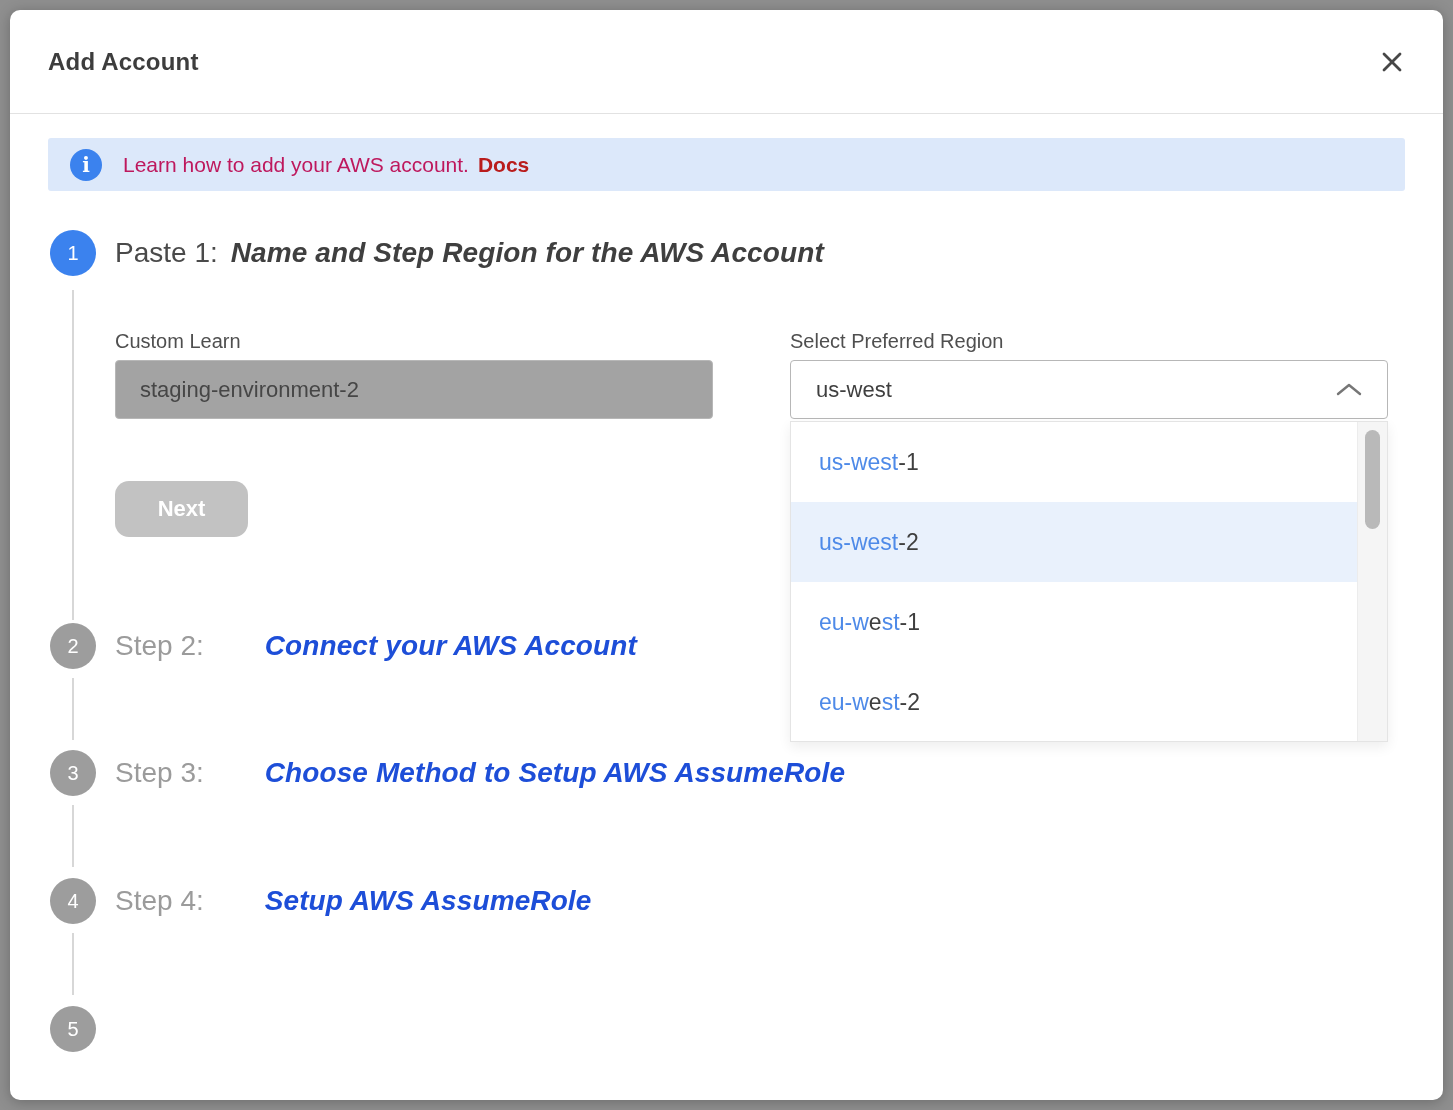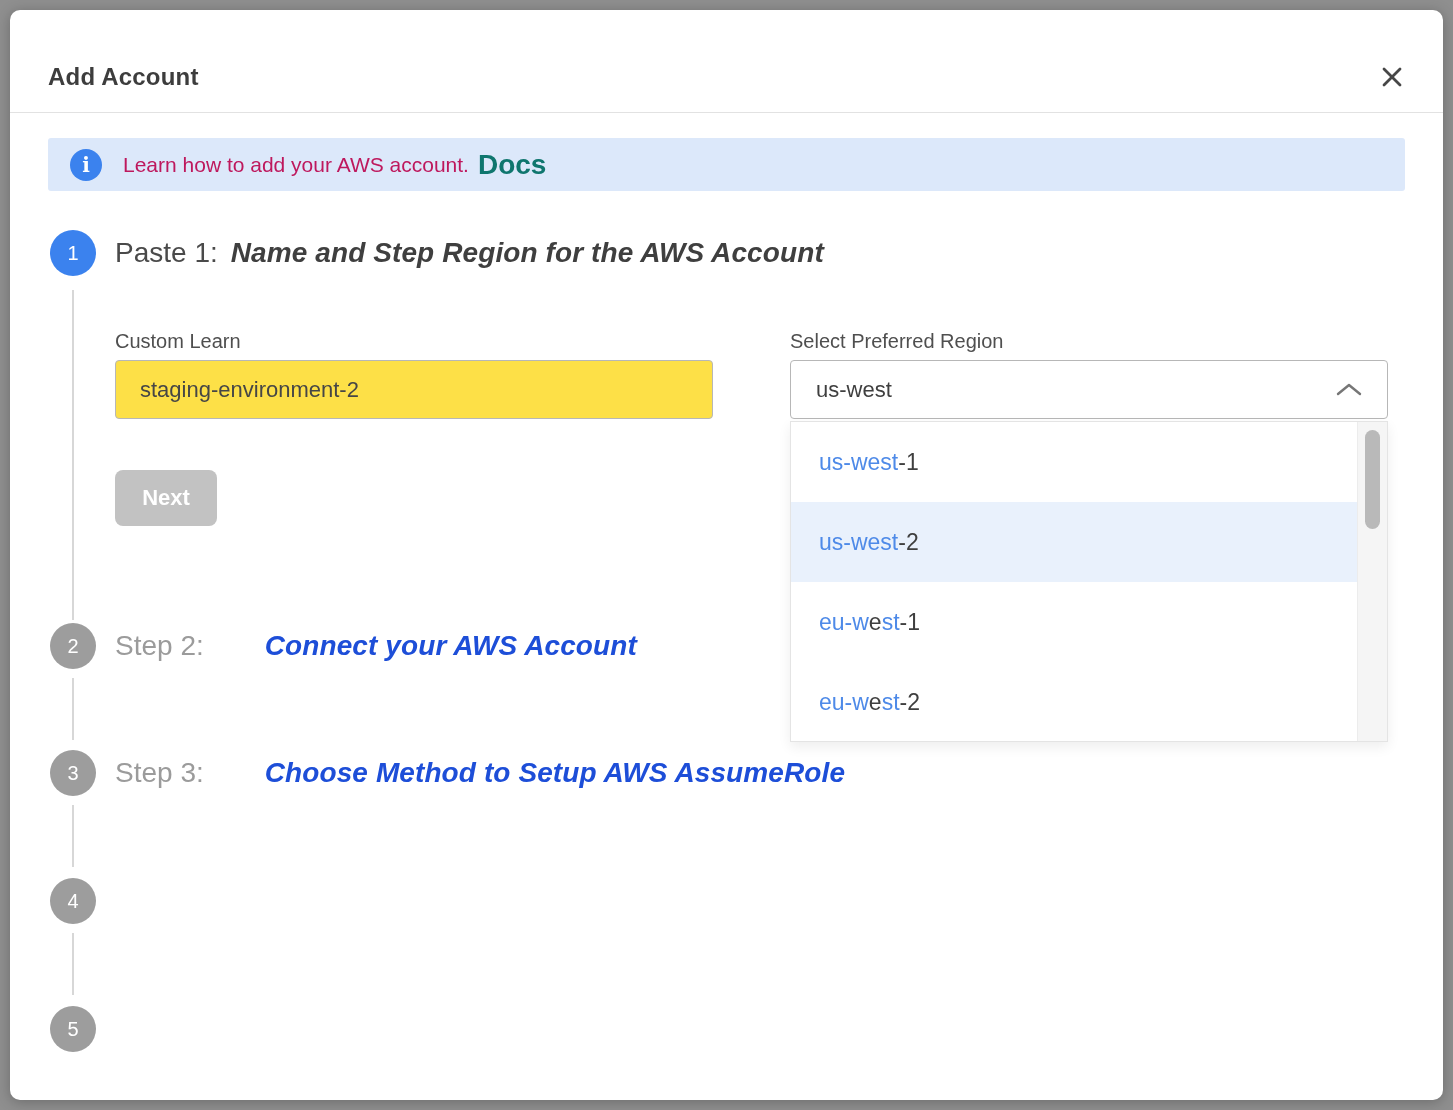--- a/index.html
+++ b/index.html
@@ -11,25 +11,24 @@
   }
   .modal {
     position: absolute; left: 10px; top: 10px;
     width: 1433px; height: 1090px;
     background: #ffffff;
     border-radius: 10px;
     box-shadow: 0 2px 14px rgba(0,0,0,0.25);
   }
   
   .modal-header {
-    position: absolute; left: 0; top: 0; right: 0; height: 71px;
+    position: absolute; left: 0; top: 0; right: 0; height: 104px;
     border-bottom: 1px solid #e2e2e2;
     display: flex; align-items: center;
     padding: 0 36px 0 38px;
-    margin-top: 32px;
   }
   .modal-title {
     font-size: 24px; font-weight: 700; color: #3d3d3d; letter-spacing: .2px;
   }
   .close-btn {
     position: absolute; right: 34px; top: 50%; transform: translateY(-50%);
     width: 34px; height: 34px; border: none; background: transparent;
     cursor: pointer; display: flex; align-items: center; justify-content: center;
   }
   
@@ -40,21 +39,21 @@
   }
   .banner-icon {
     width: 32px; height: 32px; border-radius: 50%;
     background: #3b82ee; color: #ffffff;
     font-family: "DejaVu Serif", serif; font-weight: 700; font-size: 20px;
     display: flex; align-items: center; justify-content: center;
     margin-left: 22px; flex: 0 0 auto;
   }
   .banner-text { margin-left: 21px; font-size: 21px; color: #be185d; }
   .banner-link {
-    margin-left: 9px; font-size: 28px; font-weight: 700; color: #0f766e;
+    margin-left: 9px; font-size: 21px; font-weight: 700; color: #b91c1c;
     text-decoration: none; cursor: pointer;
   }
   
   .step-row {
     position: absolute; left: 40px; height: 46px;
     display: flex; align-items: center; gap: 19px;
   }
   .step-circle {
     width: 46px; height: 46px; border-radius: 50%;
     display: flex; align-items: center; justify-content: center;
@@ -74,32 +73,32 @@
   }
   
   .field-label {
     position: absolute; font-size: 20px; color: #4f4f4f;
   }
   .text-input {
     position: absolute; height: 59px; width: 598px;
     border: 1px solid #b7b7b7; border-radius: 4px;
     font-family: "Liberation Sans", sans-serif;
     font-size: 22px; color: #464646;
-    padding: 0 24px; background: #fde047; outline: none;
+    padding: 0 24px; background: #a3a3a3; outline: none;
   }
   .select-box {
     position: absolute; left: 780px; top: 350px; width: 598px; height: 59px;
     border: 1px solid #b7b7b7; border-radius: 4px; background: #ffffff;
     display: flex; align-items: center; cursor: pointer;
   }
   .select-value { font-size: 22px; color: #3f3f3f; padding-left: 25px; flex: 1; }
   .select-chevron { margin-right: 24px; display: flex; align-items: center; }
   .next-btn {
-    position: absolute; left: 105px; top: 460px; width: 102px; height: 56px;
-    background: #c2c2c2; border: none; border-radius: 8px;
+    position: absolute; left: 105px; top: 471px; width: 133px; height: 56px;
+    background: #c2c2c2; border: none; border-radius: 14px;
     color: #ffffff; font-family: "Liberation Sans", sans-serif;
     font-size: 22px; font-weight: 700; cursor: default;
   }
   
   .dropdown {
     position: absolute; left: 780px; top: 411px; width: 598px; height: 321px;
     background: #ffffff; border: 1px solid #e4e4e4;
     box-shadow: 0 5px 12px rgba(0,0,0,0.07);
     z-index: 5;
   }
@@ -206,20 +205,23 @@
   <div class="step-row inactive" style="top:740px;">
     <div class="step-circle inactive">3</div>
     <div class="step-heading">
       <span class="step-label">Step 3:</span><span class="step-title">Choose Method to Setup AWS AssumeRole</span>
     </div>
   </div>
   <div class="connector" style="top:795px; height:62px;"></div>
 
   <div class="step-row inactive" style="top:868px;">
     <div class="step-circle inactive">4</div>
+    <div class="step-heading">
+      <span class="step-label">Step 4:</span><span class="step-title">Setup AWS AssumeRole</span>
+    </div>
   </div>
   <div class="connector" style="top:923px; height:62px;"></div>
 
   <div class="step-row inactive" style="top:996px;">
     <div class="step-circle inactive">5</div>
   </div>
 
 </div>
 
 </body></html>

